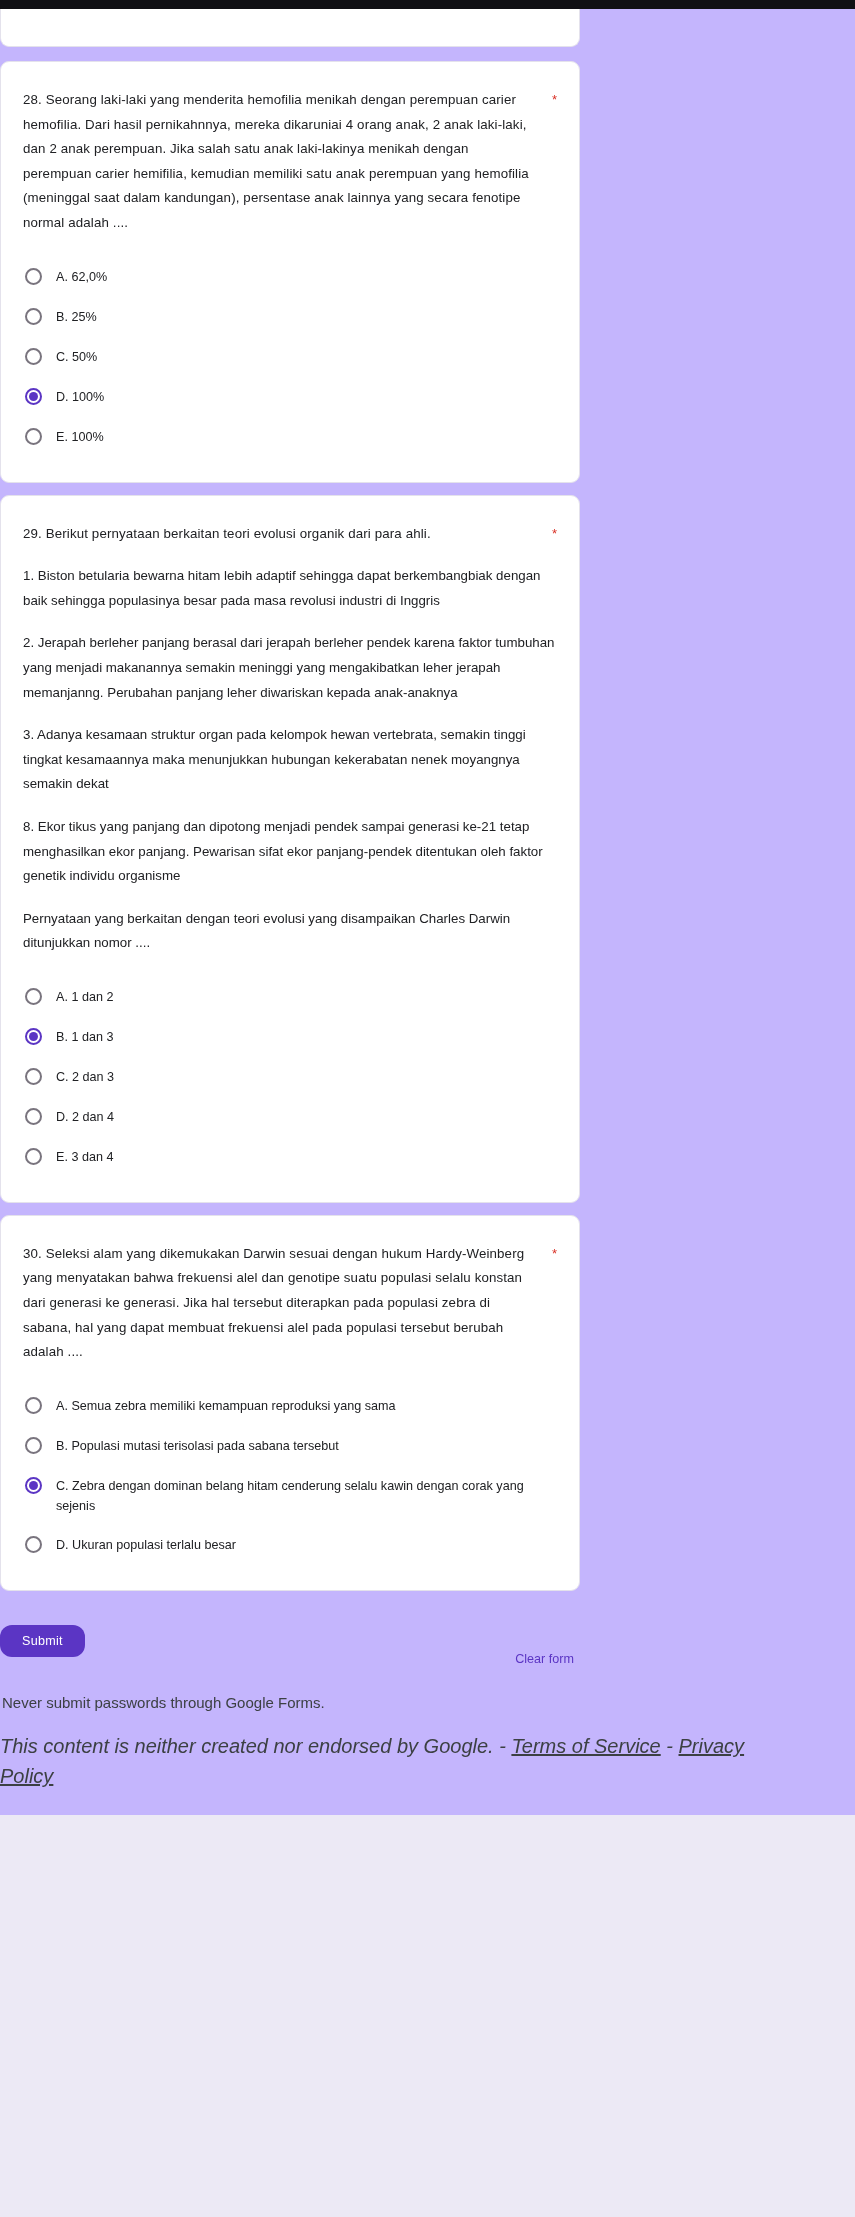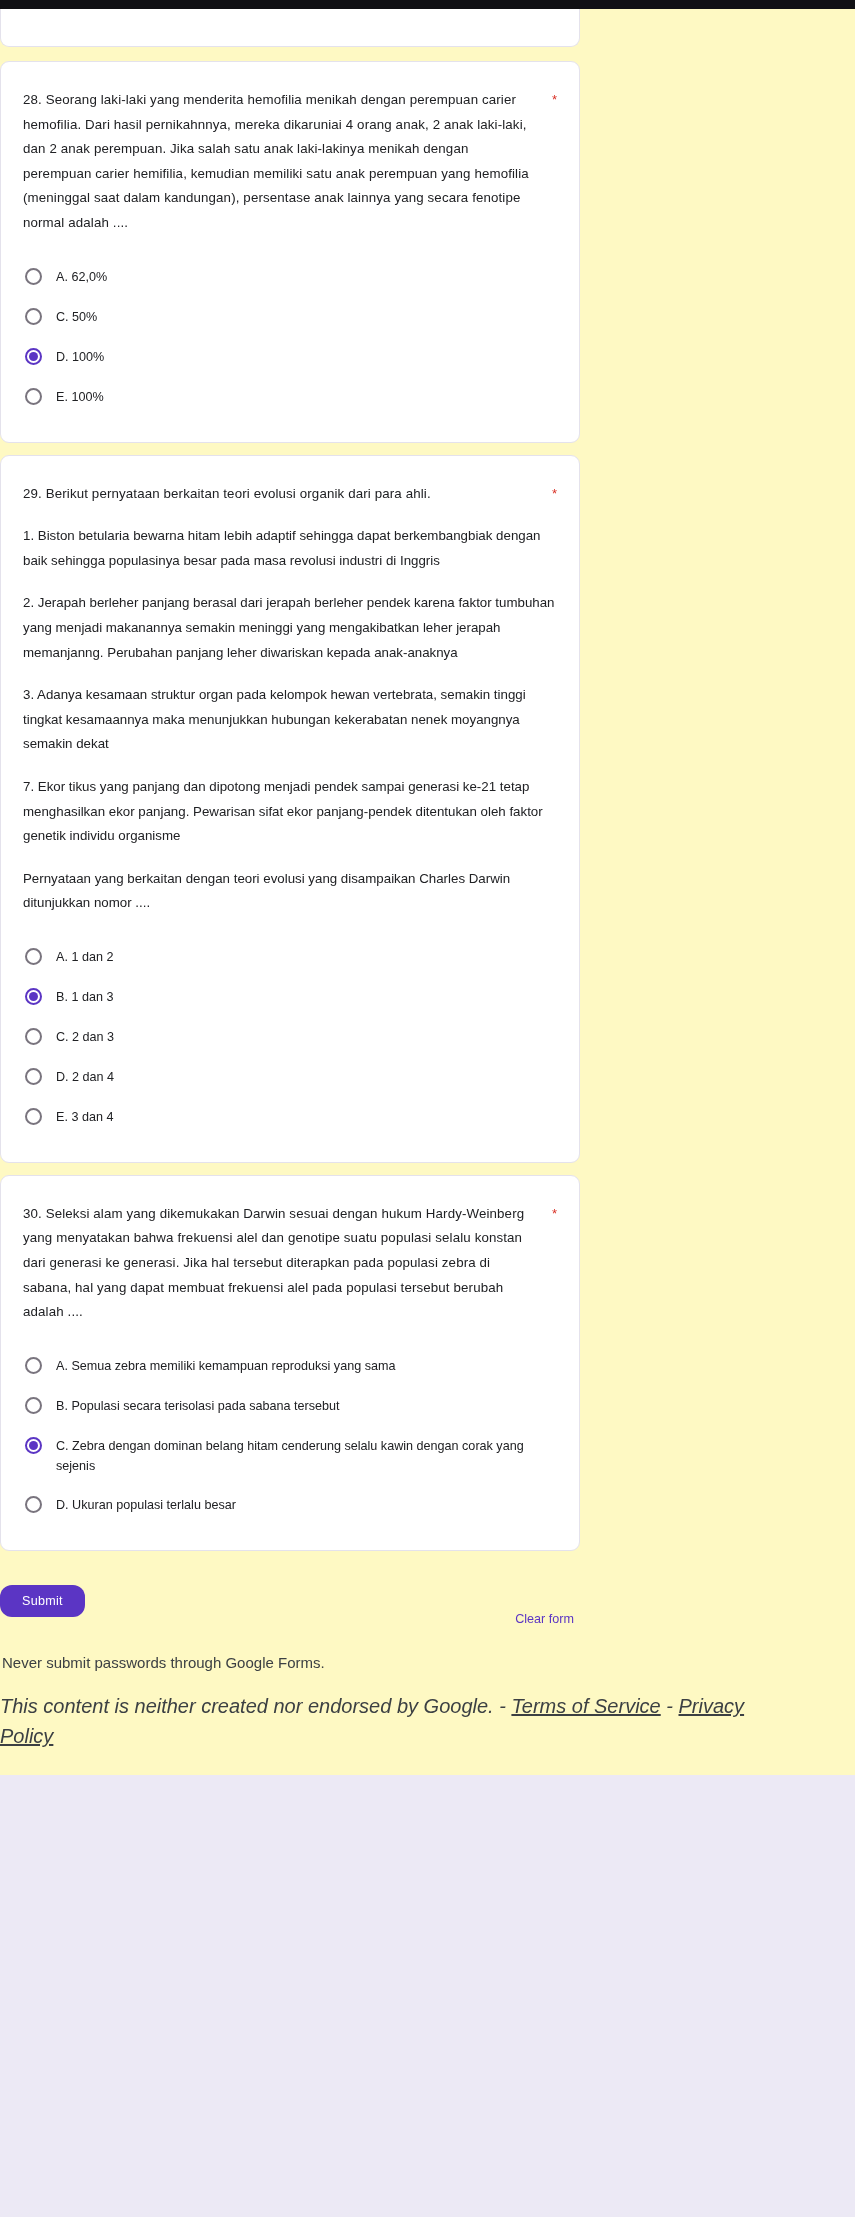--- a/index.html
+++ b/index.html
@@ -15,21 +15,21 @@
   }
   .topbar {
     width: 100%;
     height: 9px;
     background: #101014;
   }
   .page {
     width: 855px;
     box-sizing: border-box;
     padding: 0 0 0 0;
-    background: #fef9c3;
+    background: #c4b5fd;
   }
   .card-stack {
     width: 580px;
     margin: 0;
   }
   .card {
     background: #ffffff;
     border: 1px solid #e4e2ec;
     border-radius: 9px;
     box-sizing: border-box;
@@ -182,20 +182,24 @@
         <div class="qtext">28. Seorang laki-laki yang menderita hemofilia menikah dengan perempuan carier hemofilia. Dari hasil pernikahnnya, mereka dikaruniai 4 orang anak, 2 anak laki-laki, dan 2 anak perempuan. Jika salah satu anak laki-lakinya menikah dengan perempuan carier hemifilia, kemudian memiliki satu anak perempuan yang hemofilia (meninggal saat dalam kandungan), persentase anak lainnya yang secara fenotipe normal adalah ....</div>
         <div class="required-star">*</div>
       </div>
       <div class="options">
         <div class="option">
           <span class="radio"></span>
           <span class="option-label">A. 62,0%</span>
         </div>
         <div class="option">
           <span class="radio"></span>
+          <span class="option-label">B. 25%</span>
+        </div>
+        <div class="option">
+          <span class="radio"></span>
           <span class="option-label">C. 50%</span>
         </div>
         <div class="option">
           <span class="radio checked"></span>
           <span class="option-label">D. 100%</span>
         </div>
         <div class="option">
           <span class="radio"></span>
           <span class="option-label">E. 100%</span>
         </div>
@@ -203,21 +207,21 @@
     </div>
 
     <div class="card">
       <div class="qhead">
         <div class="qtext">29. Berikut pernyataan berkaitan teori evolusi organik dari para ahli.</div>
         <div class="required-star">*</div>
       </div>
       <div class="stem-block numbered">1.    Biston betularia bewarna hitam lebih adaptif sehingga dapat berkembangbiak dengan baik sehingga populasinya besar pada masa revolusi industri di Inggris</div>
       <div class="stem-block numbered">2.    Jerapah berleher panjang berasal dari jerapah berleher pendek karena faktor tumbuhan yang menjadi makanannya semakin meninggi yang mengakibatkan leher jerapah memanjanng. Perubahan panjang leher diwariskan kepada anak-anaknya</div>
       <div class="stem-block numbered">3.    Adanya kesamaan struktur organ pada kelompok hewan vertebrata, semakin tinggi tingkat kesamaannya maka menunjukkan hubungan kekerabatan nenek moyangnya semakin dekat</div>
-      <div class="stem-block numbered">7.    Ekor tikus yang panjang dan dipotong menjadi pendek sampai generasi ke-21 tetap menghasilkan ekor panjang. Pewarisan sifat ekor panjang-pendek ditentukan oleh faktor genetik  individu organisme</div>
+      <div class="stem-block numbered">8.    Ekor tikus yang panjang dan dipotong menjadi pendek sampai generasi ke-21 tetap menghasilkan ekor panjang. Pewarisan sifat ekor panjang-pendek ditentukan oleh faktor genetik  individu organisme</div>
       <div class="stem-block">Pernyataan yang berkaitan dengan teori evolusi yang disampaikan Charles Darwin ditunjukkan nomor ....</div>
       <div class="options">
         <div class="option">
           <span class="radio"></span>
           <span class="option-label">A. 1 dan 2</span>
         </div>
         <div class="option">
           <span class="radio checked"></span>
           <span class="option-label">B. 1 dan 3</span>
         </div>
@@ -241,21 +245,21 @@
         <div class="qtext">30.  Seleksi alam yang dikemukakan Darwin sesuai dengan hukum Hardy-Weinberg yang menyatakan bahwa frekuensi alel dan genotipe suatu populasi selalu konstan dari generasi ke generasi. Jika hal tersebut diterapkan pada populasi zebra di sabana, hal yang dapat membuat frekuensi alel pada populasi tersebut berubah adalah ....</div>
         <div class="required-star">*</div>
       </div>
       <div class="options">
         <div class="option">
           <span class="radio"></span>
           <span class="option-label">A. Semua zebra memiliki kemampuan reproduksi yang sama</span>
         </div>
         <div class="option">
           <span class="radio"></span>
-          <span class="option-label">B. Populasi secara terisolasi pada sabana tersebut</span>
+          <span class="option-label">B. Populasi mutasi terisolasi pada sabana tersebut</span>
         </div>
         <div class="option">
           <span class="radio checked"></span>
           <span class="option-label">C. Zebra dengan dominan belang hitam cenderung selalu kawin dengan corak yang sejenis</span>
         </div>
         <div class="option">
           <span class="radio"></span>
           <span class="option-label">D. Ukuran populasi terlalu besar</span>
         </div>
       </div>

